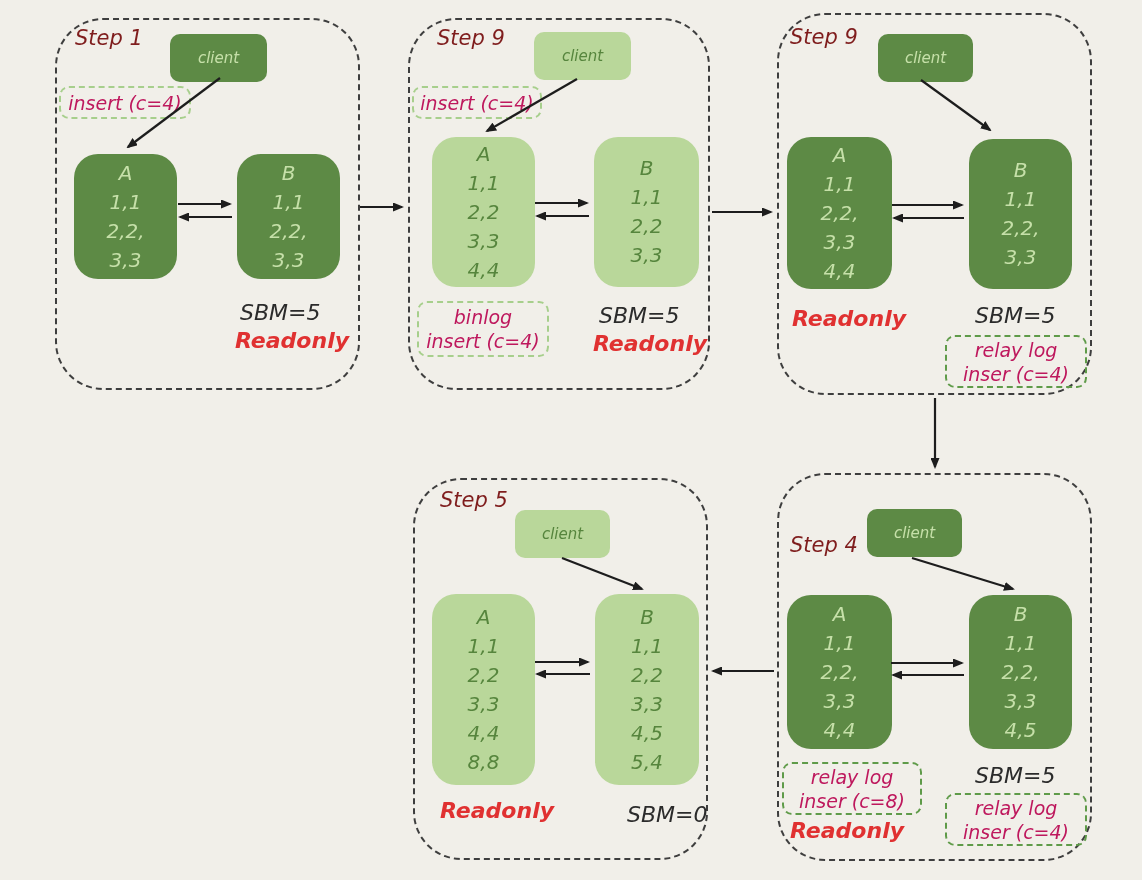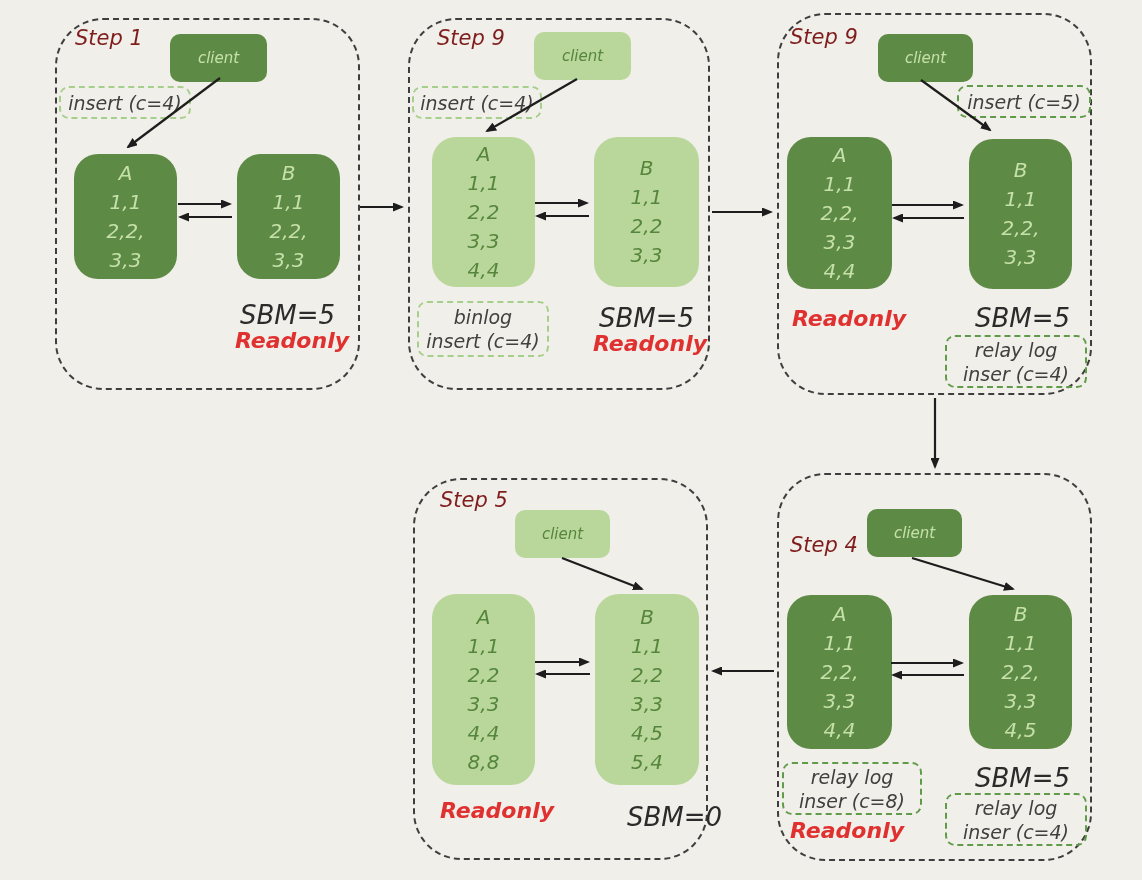--- a/index.html
+++ b/index.html
@@ -37,32 +37,32 @@
     font-size:20px;line-height:29px;
     box-sizing:border-box;
     text-align:center;
   }
   .dark-fill{background:#5d8a45;color:#c6e0a9;}
   .light-fill{background:#b9d79a;color:#56853d;}
   .tag{
     position:absolute;
     border:2px dashed #a7cf8c;
     border-radius:10px;
-    color:#404040;
+    color:#be185d;
     font-size:19px;
     line-height:24px;
     display:flex;flex-direction:column;align-items:center;justify-content:center;
     text-align:center;
     box-sizing:border-box;
     white-space:nowrap;
   }
   .tag.mid-border{border-color:#5f9b49;}
   .sbm{
     position:absolute;
-    font-size:26px;
+    font-size:22px;
     color:#2b2b2b;
     white-space:nowrap;
   }
   .readonly{
     position:absolute;
     font-size:22px;
     font-weight:bold;
     color:#e03131;
     white-space:nowrap;
   }
@@ -119,23 +119,20 @@
       <span>binlog</span>
       <span>insert (c=4)</span>
     </div>
     <div class="sbm" style="left:189px;top:283px;">SBM=5</div>
     <div class="readonly" style="left:183px;top:311px;">Readonly</div>
   </div>
 
   <div class="step" style="left:777px;top:13px;width:315px;height:382px;">
     <div class="step-label" style="left:11px;top:10px;">Step 9</div>
     <div class="client dark-fill" style="left:99px;top:19px;width:95px;height:48px;">client</div>
-    <div class="tag mid-border" style="left:178px;top:70px;width:134px;height:33px;">
-      <span>insert (c=5)</span>
-    </div>
     <div class="node dark-fill" style="left:8px;top:122px;width:105px;height:152px;">
       <div>A</div>
       <div>1,1</div>
       <div>2,2,</div>
       <div>3,3</div>
       <div>4,4</div>
     </div>
     <div class="node dark-fill" style="left:190px;top:124px;width:103px;height:150px;">
       <div>B</div>
       <div>1,1</div>

